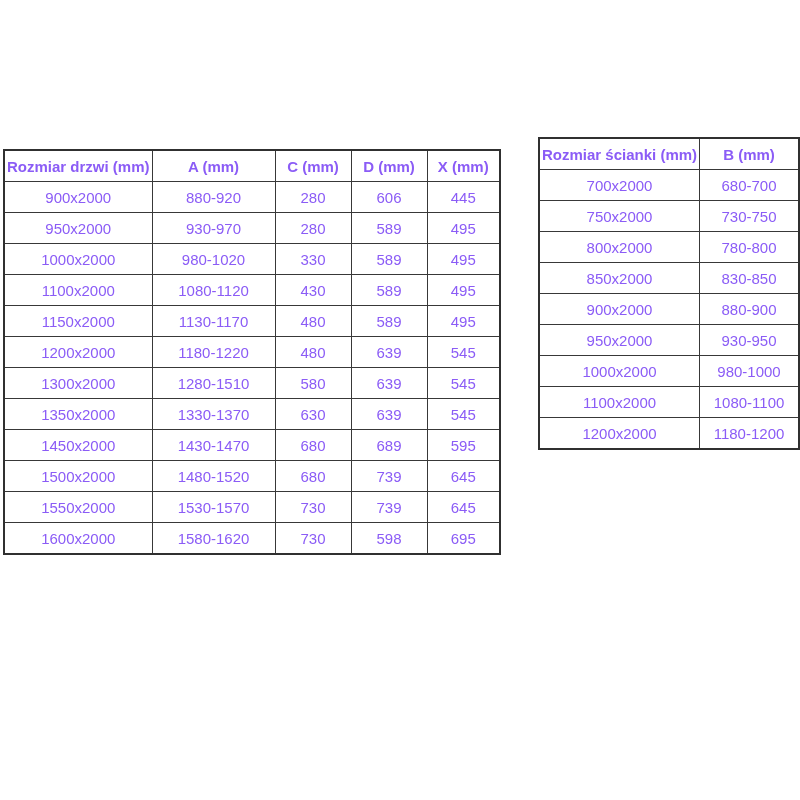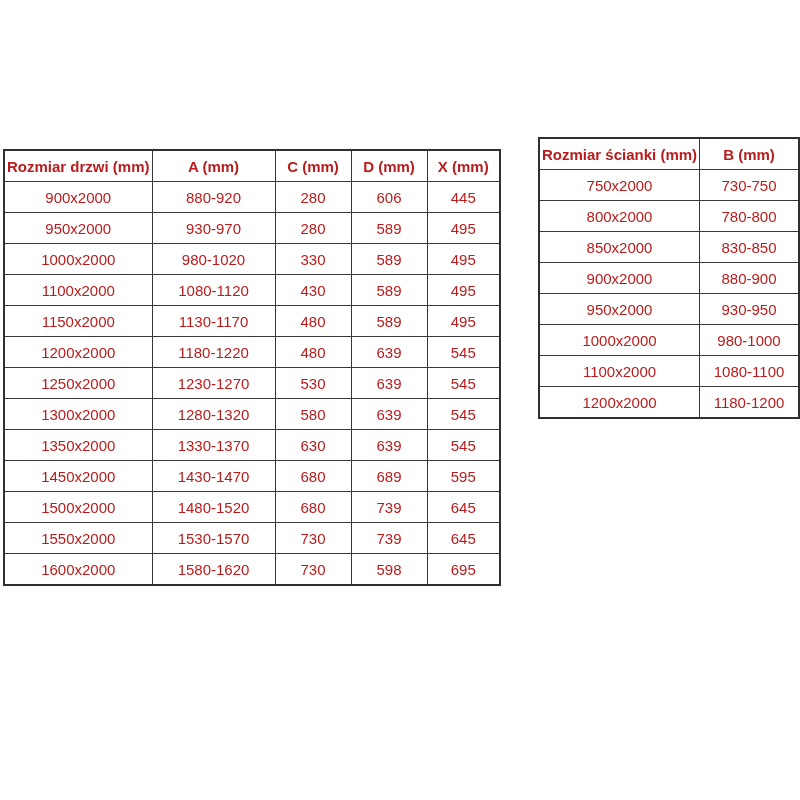--- a/index.html
+++ b/index.html
@@ -7,21 +7,21 @@
     padding: 0;
     background: #ffffff;
   }
   .canvas {
     position: relative;
     width: 800px;
     height: 800px;
     background: #ffffff;
     overflow: hidden;
     font-family: "Liberation Sans", sans-serif;
-    color: #b91c1c;
+    color: #8b5cf6;
   }
   table.spec-table {
     position: absolute;
     border-collapse: collapse;
     table-layout: fixed;
     background: #ffffff;
     border: 2px solid #303030;
   }
   table.spec-table th,
   table.spec-table td {
@@ -105,29 +105,22 @@
           <td>495</td>
         </tr>
         <tr>
           <td>1200x2000</td>
           <td>1180-1220</td>
           <td>480</td>
           <td>639</td>
           <td>545</td>
         </tr>
         <tr>
-          <td>1250x2000</td>
-          <td>1230-1270</td>
-          <td>530</td>
-          <td>639</td>
-          <td>545</td>
-        </tr>
-        <tr>
           <td>1300x2000</td>
-          <td>1280-1320</td>
+          <td>1280-1510</td>
           <td>580</td>
           <td>639</td>
           <td>545</td>
         </tr>
         <tr>
           <td>1350x2000</td>
           <td>1330-1370</td>
           <td>630</td>
           <td>639</td>
           <td>545</td>
@@ -168,20 +161,24 @@
         <col style="width: 112px;">
       </colgroup>
       <thead>
         <tr>
           <th>Rozmiar ścianki (mm)</th>
           <th>B (mm)</th>
         </tr>
       </thead>
       <tbody>
         <tr>
+          <td>700x2000</td>
+          <td>680-700</td>
+        </tr>
+        <tr>
           <td>750x2000</td>
           <td>730-750</td>
         </tr>
         <tr>
           <td>800x2000</td>
           <td>780-800</td>
         </tr>
         <tr>
           <td>850x2000</td>
           <td>830-850</td>

